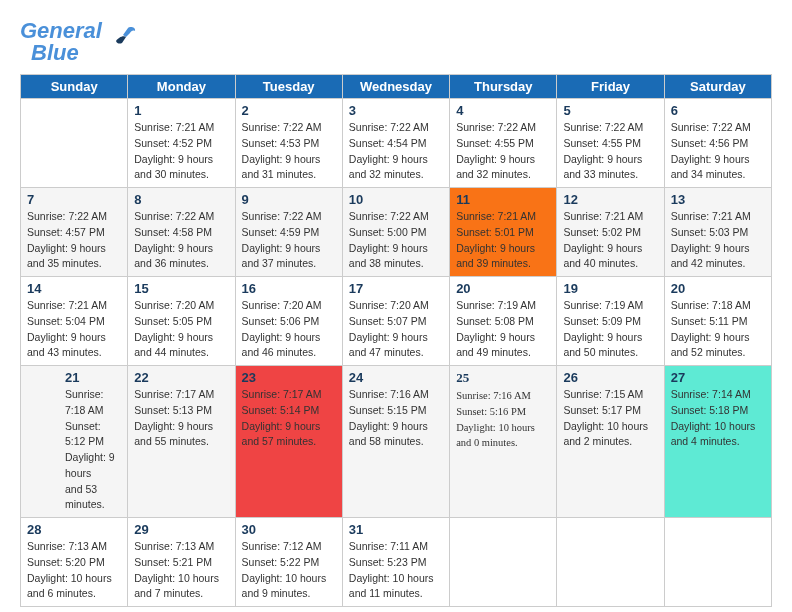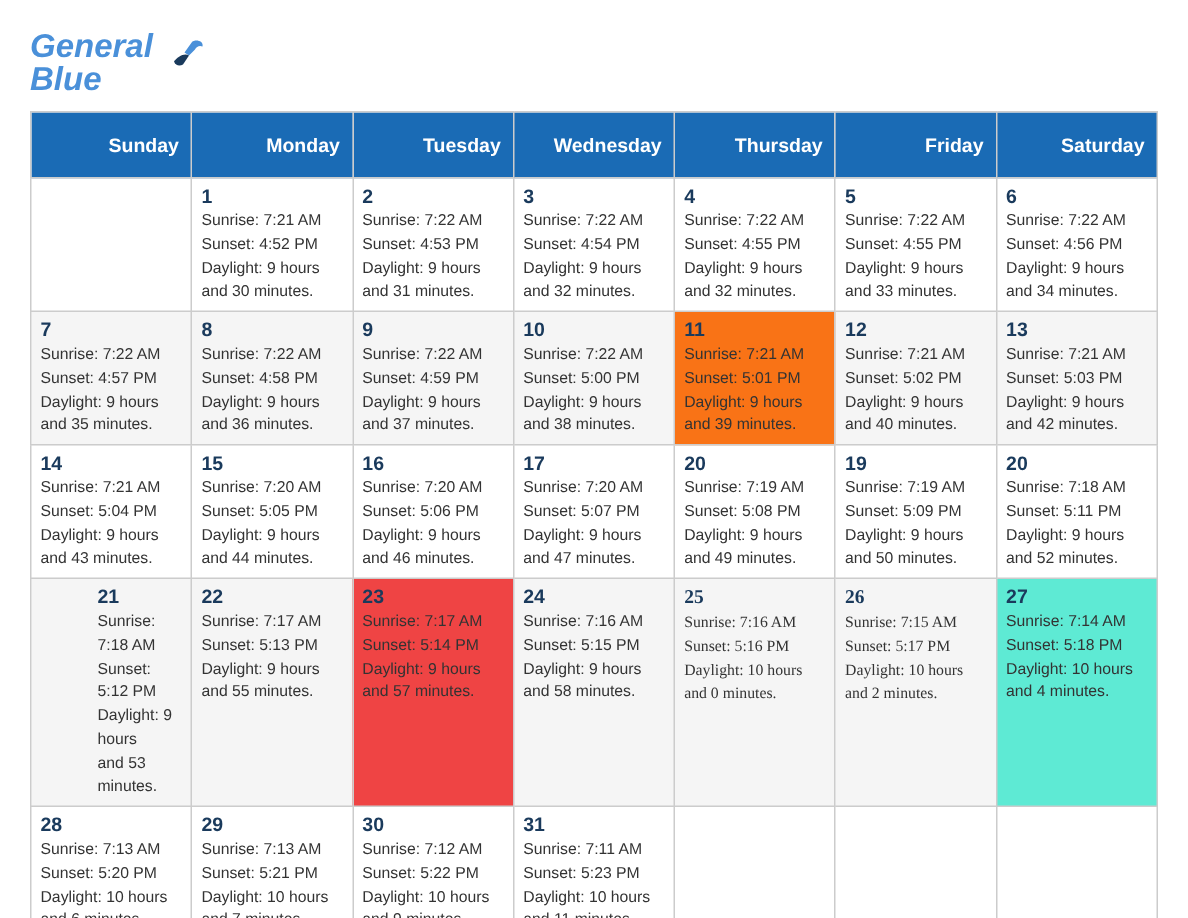--- a/index.html
+++ b/index.html
@@ -49,22 +49,22 @@
       color: #333;
     }
     .calendar {
       width: 100%;
       border-collapse: collapse;
       font-size: 11px;
     }
     .calendar th {
       background: #1a6bb5;
       color: #fff;
-      text-align: right;
-      padding: 14px 8px;
+      text-align: center;
+      padding: 4px 8px;
       font-size: 13px;
       font-weight: bold;
       border: 1px solid #ccc;
     }
     .calendar td {
       border: 1px solid #ccc;
       vertical-align: top;
       padding: 4px 6px;
       width: calc(100% / 7);
       min-height: 80px;
@@ -91,21 +91,21 @@
 </head>
 <body>
 
 <div class="header">
   <div class="logo">
     <div class="logo-row">
       <div>
         <div class="logo-text">
           <span>General</span>
         </div>
-        <div class="logo-text" style="color:#4a90d9;">Blue</div>
+        <div class="logo-text" style="color:#4a90d9;margin-left:11px;">Blue</div>
       </div>
       <div style="margin-left:4px; margin-top:-4px;">
         <svg width="30" height="30" viewBox="0 0 30 30">
           <path d="M20 5 C22 3, 28 4, 27 8 C25 7, 23 8, 22 10 L18 14 L15 12 Z" fill="#4a90d9"></path>
           <path d="M8 18 C10 15, 15 12, 18 14 L14 20 C12 21, 9 21, 8 18Z" fill="#1a3a5c"></path>
         </svg>
       </div>
     </div>
   </div>
   <div class="title-area">
@@ -228,21 +228,21 @@
           <div class="day-info">Sunrise: 7:17 AM<br>Sunset: 5:14 PM<br>Daylight: 9 hours<br>and 57 minutes.</div>
         </td>
         <td style="background: rgb(245, 245, 245);">
           <div class="day-num">24</div>
           <div class="day-info">Sunrise: 7:16 AM<br>Sunset: 5:15 PM<br>Daylight: 9 hours<br>and 58 minutes.</div>
         </td>
         <td style="background: rgb(245, 245, 245); font-family: Liberation Serif, serif;">
           <div class="day-num">25</div>
           <div class="day-info">Sunrise: 7:16 AM<br>Sunset: 5:16 PM<br>Daylight: 10 hours<br>and 0 minutes.</div>
         </td>
-        <td style="background: rgb(245, 245, 245); font-family: Liberation Serif, serif;">
+        <td style="background: rgb(245, 245, 245);">
           <div class="day-num">26</div>
           <div class="day-info">Sunrise: 7:15 AM<br>Sunset: 5:17 PM<br>Daylight: 10 hours<br>and 2 minutes.</div>
         </td>
         <td style="background: #5eead4;">
           <div class="day-num">27</div>
           <div class="day-info">Sunrise: 7:14 AM<br>Sunset: 5:18 PM<br>Daylight: 10 hours<br>and 4 minutes.</div>
         </td>
       </tr>
       <tr>
         <td>

